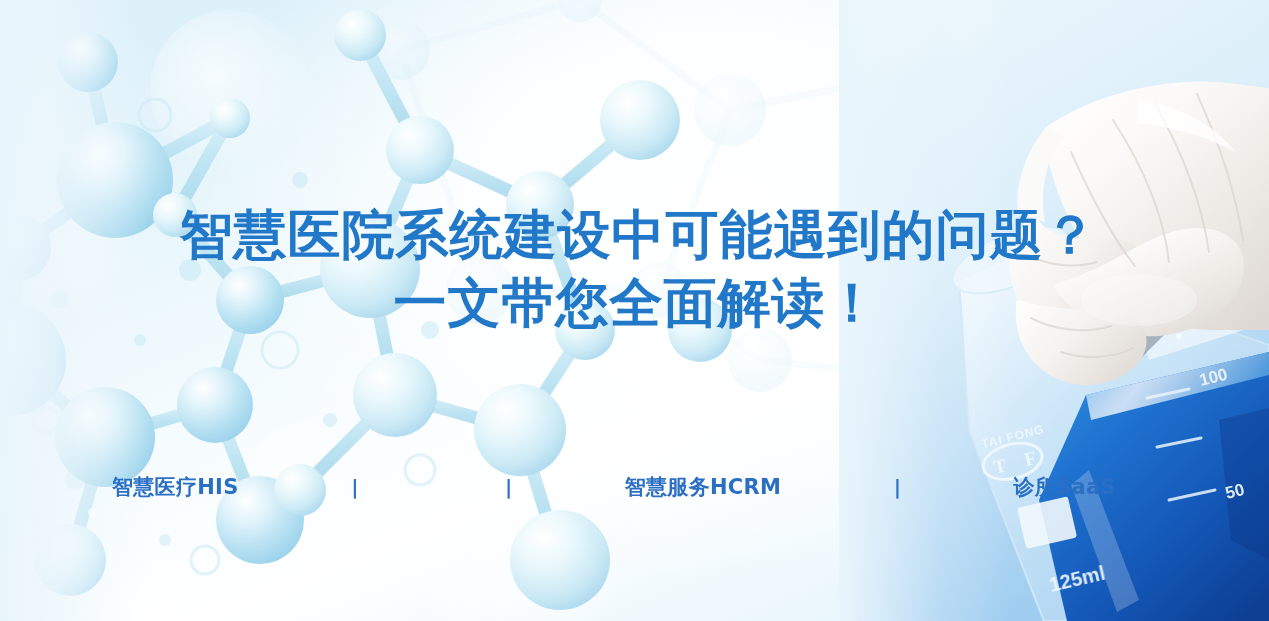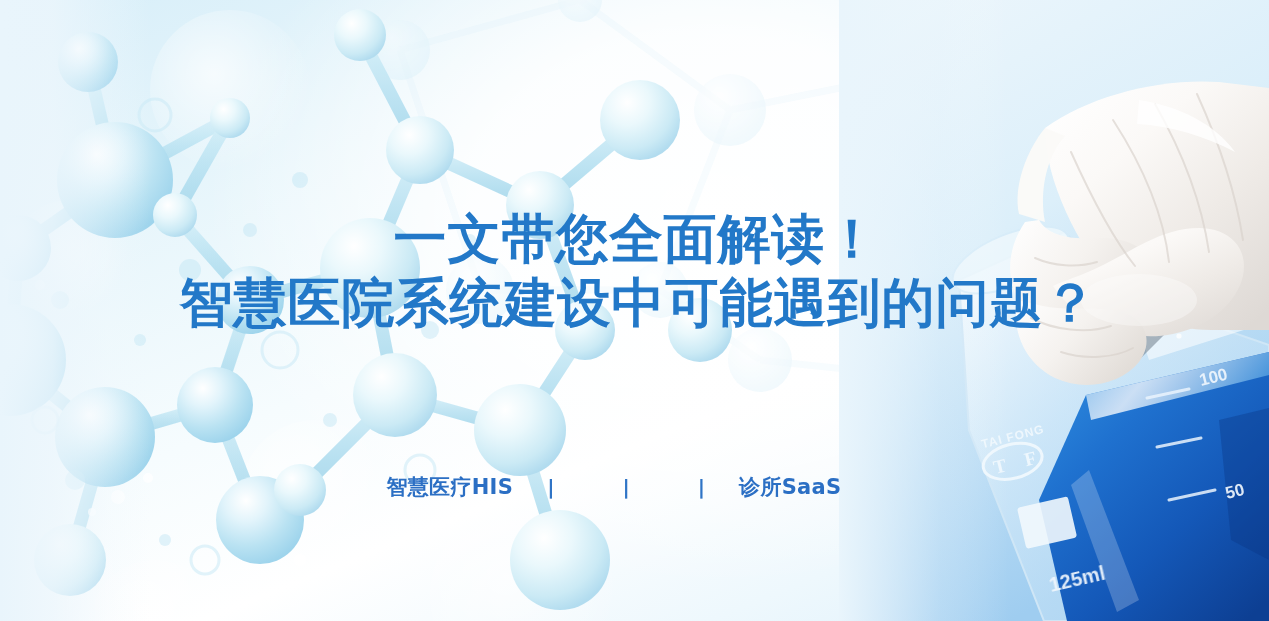--- a/index.html
+++ b/index.html
@@ -53,21 +53,21 @@
     color:#2278c8;
     white-space:nowrap;
   }
   #hl-1 { padding-left:8px; }
   #hl-2 { padding-left:4px; margin-top:4px; }
 
   
   #navbar {
     position:absolute; left:0; top:472px; width:1116px;
     z-index:11;
-    display:flex; align-items:center; justify-content:center;
+    display:flex; align-items:center; justify-content:space-between;
     padding-left:112px;
   }
   .nav-item {
     font-family:"DejaVu Sans","Liberation Sans",sans-serif;
     font-weight:bold;
     font-size:21px;
     line-height:30px;
     letter-spacing:0.3px;
     color:#2b6fc4;
     white-space:nowrap;
@@ -371,25 +371,26 @@
         <path d="M300 100 C340 106 376 124 396 152 C366 136 332 126 298 124 Z" fill="#ffffff" opacity="0.8"></path>
         <ellipse cx="300" cy="300" rx="58" ry="26" fill="#ffffff" opacity="0.35"></ellipse>
       </g>
 
       <rect x="0" y="0" width="170" height="621" fill="url(#leftfade)"></rect>
     </svg>
   </div>
   <div id="photo-fade"></div>
 
   <div id="headline">
+    <div class="hl-line" id="hl-1">智慧医院系统建设中可能遇到的问题？</div>
     <div class="hl-line" id="hl-2">一文带您全面解读！</div>
-    <div class="hl-line" id="hl-1">智慧医院系统建设中可能遇到的问题？</div>
   </div>
 
   <div id="navbar">
     <span class="nav-item">智慧医疗HIS</span>
     <span class="nav-sep">|</span>
     <span class="nav-sep">|</span>
+    <span class="nav-item">智慧服务HCRM</span>
     <span class="nav-sep">|</span>
     <span class="nav-item">诊所SaaS</span>
   </div>
 
 </div>
 
 </body></html>

